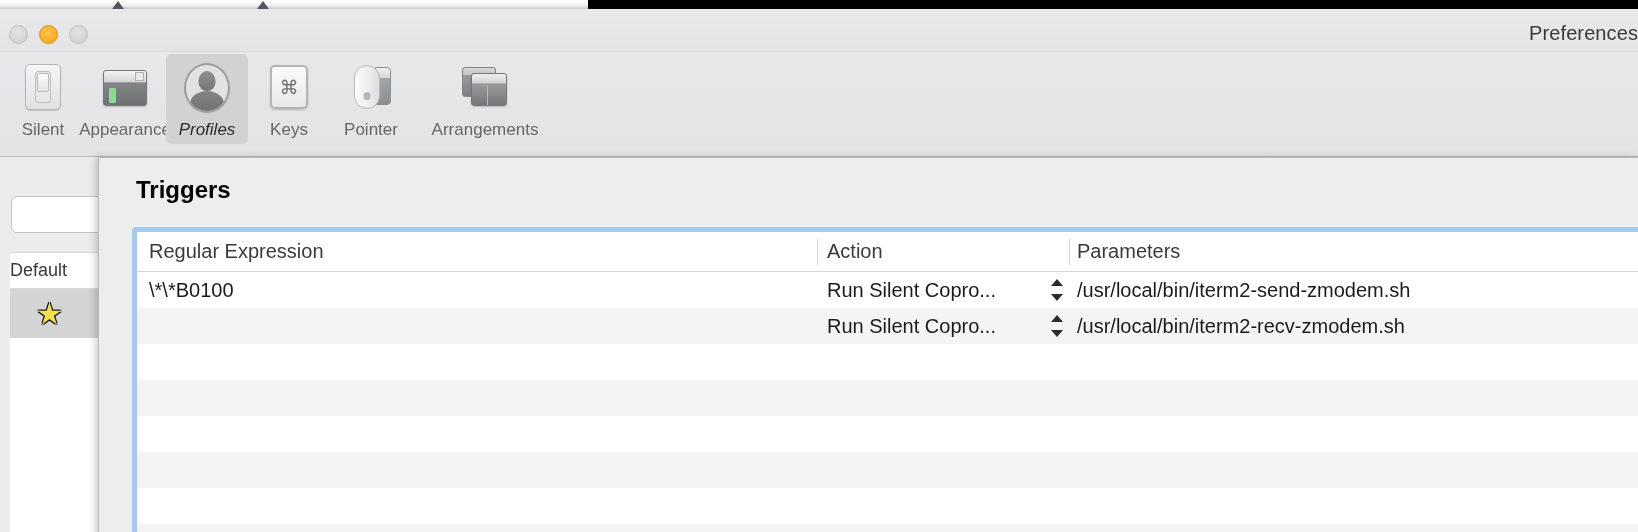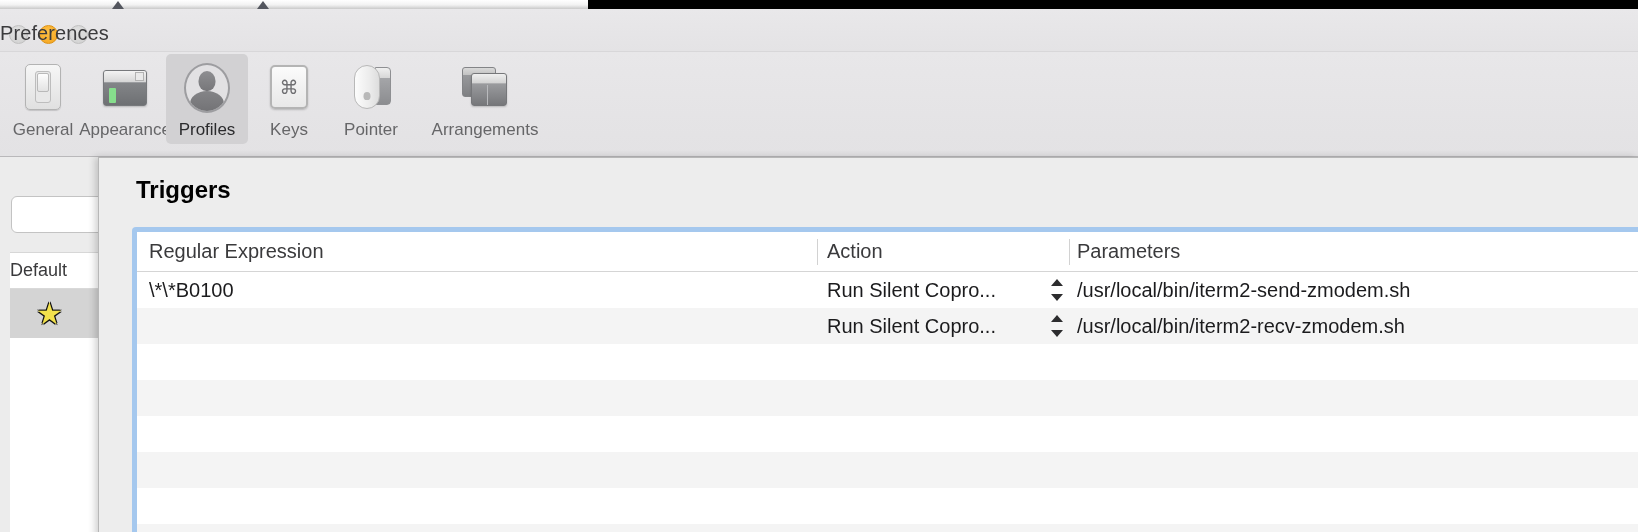--- a/index.html
+++ b/index.html
@@ -64,21 +64,21 @@
     left: 0; top: 0;
     width: 1638px; height: 43px;
     background: linear-gradient(to bottom, #e9e8ea 0%, #e4e3e5 100%);
     border-bottom: 1px solid #d8d7d9;
     box-sizing: border-box;
   }
   .window-title {
     position: absolute;
     left: 0; top: 13px;
     width: 1638px;
-    text-align: left;
+    text-align: right;
     font-size: 20px;
     color: #3b3b3d;
     letter-spacing: 0.1px;
   }
   .traffic-lights {
     position: absolute;
     left: 9px; top: 16px;
     display: flex;
     gap: 11px;
   }
@@ -109,21 +109,21 @@
   .tb-item {
     width: 82px;
     padding: 7px 2px 4px 2px;
     border-radius: 5px;
     display: flex;
     flex-direction: column;
     align-items: center;
     justify-content: flex-start;
     box-sizing: border-box;
   }
-  .tb-item.selected { background: #d2d1d3; }
+  .tb-item.selected { background: #d2d1d3; font-style: italic; }
   .tb-icon {
     width: 54px; height: 54px;
     position: relative;
     margin-bottom: 5px;
   }
   .tb-label {
     font-size: 17px;
     color: #666668;
     white-space: nowrap;
   }
@@ -485,21 +485,21 @@
       <div class="window-title">Preferences</div>
     </div>
 
     <div class="toolbar">
       <div class="tb-items">
 
         <div class="tb-item">
           <div class="tb-icon">
             <div class="ic-general"></div>
           </div>
-          <div class="tb-label">General</div>
+          <div class="tb-label">Silent</div>
         </div>
 
         <div class="tb-item">
           <div class="tb-icon">
             <div class="ic-appearance">
               <div class="ap-top">
                   <div class="ap-tab"></div>
                 </div>
               <div class="ap-green"></div>
             </div>

